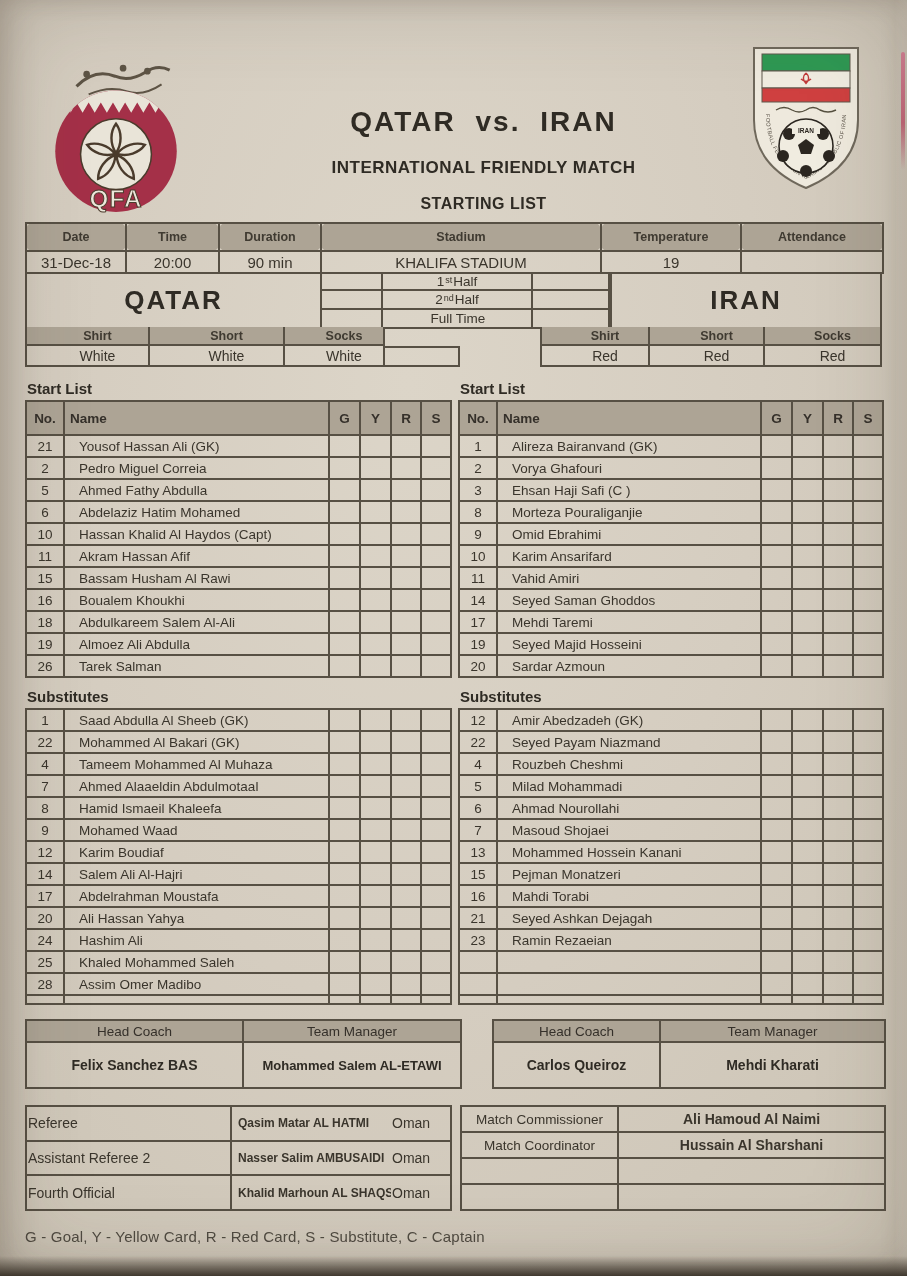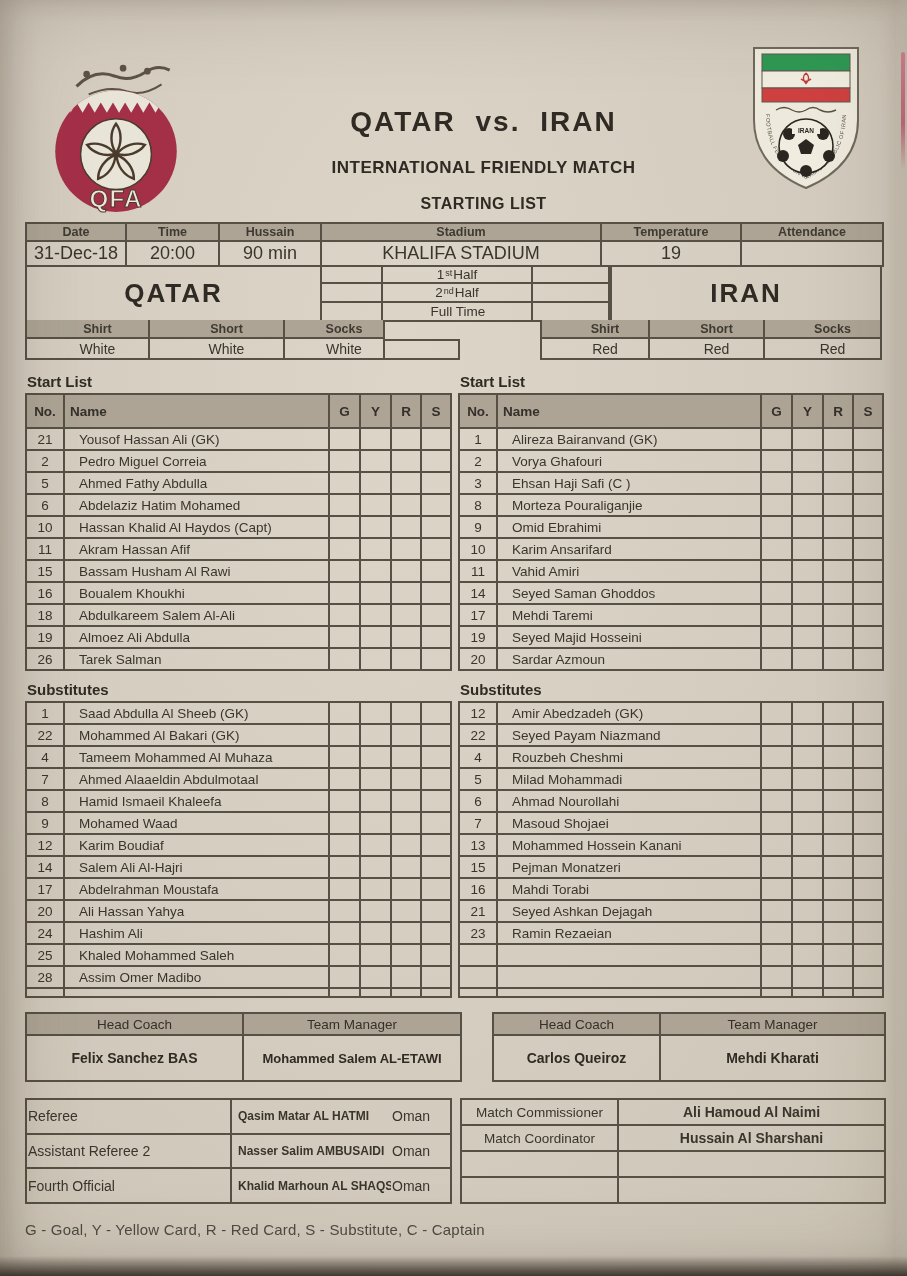--- a/index.html
+++ b/index.html
@@ -40,22 +40,22 @@
   .heading{position:absolute;left:60px;right:0;top:195px;text-align:center;
     font-size:16px;font-weight:bold;color:var(--ink-bold);letter-spacing:.5px;}
 
   .content{position:absolute;left:25px;top:222px;width:857px;}
 
   table{border-collapse:collapse;table-layout:fixed;}
   td,th{border:2px solid var(--border);overflow:hidden;white-space:nowrap;box-sizing:border-box;}
 
   
   .info-tbl{width:857px;}
-  .info-tbl th{height:18px;background:var(--cellhead);font-size:12.5px;font-weight:bold;color:#3f3a31;}
-  .info-tbl td{height:22px;font-size:18px;text-align:center;}
+  .info-tbl th{height:28px;background:var(--cellhead);font-size:12.5px;font-weight:bold;color:#3f3a31;border-radius:7px;}
+  .info-tbl td{height:22px;font-size:15px;text-align:center;}
 
   
   .score-block{display:flex;margin-top:-2px;}
   .team-cell{box-sizing:border-box;border:2px solid var(--border);display:flex;align-items:center;justify-content:center;
     font-size:26px;font-weight:bold;letter-spacing:2px;color:var(--ink-bold);height:57px;}
   .team-cell.home{width:297px;}
   .team-cell.away{width:272px;}
   .mid{width:288px;}
   .period-row{display:flex;height:19px;}
   .period-row>div{box-sizing:border-box;border:2px solid var(--border);border-left:none;height:19px;}
@@ -182,21 +182,21 @@
           <col style="width:93px">
           <col style="width:102px">
           <col style="width:280px">
           <col style="width:140px">
           <col style="width:142px">
         </colgroup>
       <tbody>
           <tr>
         <th>Date</th>
         <th>Time</th>
-        <th>Hussain</th>
+        <th>Duration</th>
         <th>Stadium</th>
         <th>Temperature</th>
         <th>Attendance</th>
       </tr>
       <tr>
         <td>31-Dec-18</td>
         <td>20:00</td>
         <td>90 min</td>
         <td>KHALIFA STADIUM</td>
         <td>19</td>

